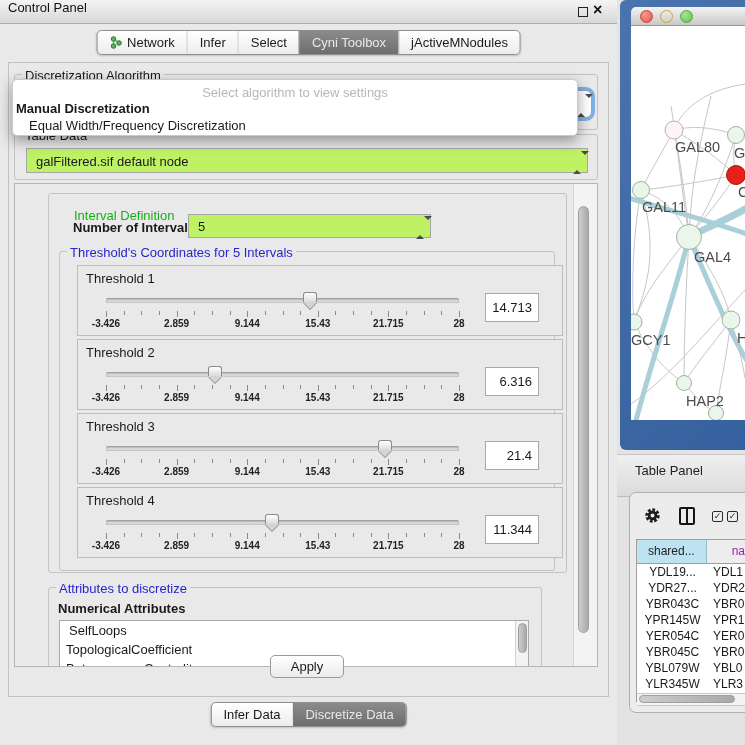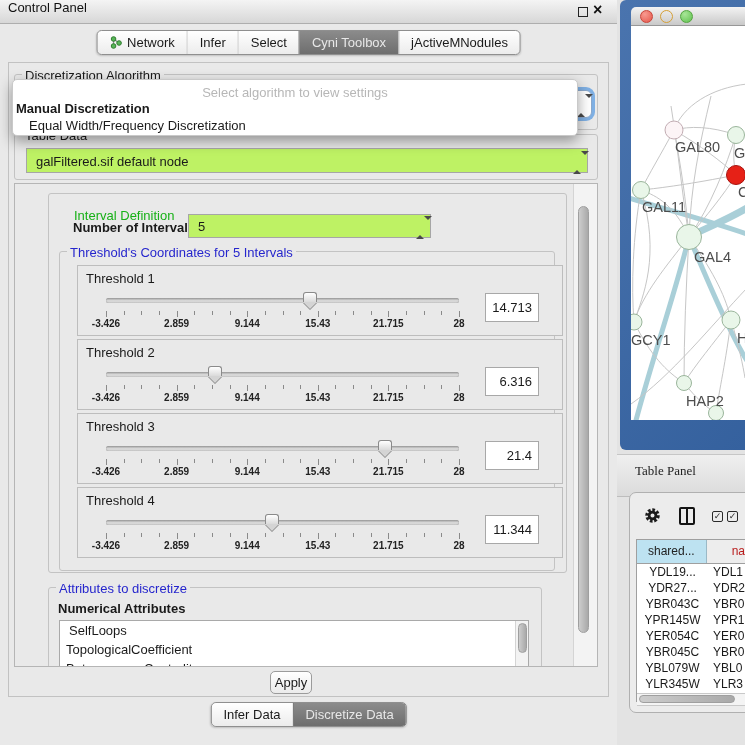--- a/index.html
+++ b/index.html
@@ -72,32 +72,32 @@
   .mac-btn{position:absolute;background:linear-gradient(180deg,#ffffff,#ebebeb);
     border:1px solid #9b9b9b;border-radius:5px;text-align:center;}
   
   #net-window{position:absolute;left:620px;top:0;width:125px;height:450px;
     background:linear-gradient(135deg,#4a74ae,#35619e);border-radius:6px 0 0 6px;}
   #net-titlebar{position:absolute;left:631px;top:7px;width:114px;height:19px;
     background:linear-gradient(180deg,#f3f3f3,#c9c9c9);border-radius:5px 0 0 0;border-bottom:1px solid #979797;}
   .tl{position:absolute;top:3px;width:13px;height:13px;border-radius:50%;}
   #net-canvas{position:absolute;left:631px;top:26px;width:114px;height:394px;background:#fff;overflow:hidden;}
   #tp-bar{position:absolute;left:617px;top:454px;width:128px;height:43px;
-    background:linear-gradient(180deg,#efefef,#dbdbdb);border-top:1px solid #c6c6c6;border-bottom:1px solid #bdbdbd;font-family:Liberation Serif, serif;}
+    background:linear-gradient(180deg,#efefef,#dbdbdb);border-top:1px solid #c6c6c6;border-bottom:1px solid #bdbdbd;}
   #tp-title{position:absolute;left:18px;top:8px;color:#222;}
   #tp-box{position:absolute;left:629px;top:492px;width:120px;height:221px;background:#ececec;
     border:1px solid #b0b0b0;border-radius:7px 0 0 7px;}
   .col-icon{position:absolute;left:679px;top:507px;width:16px;height:18px;border:2px solid #141414;border-radius:2px;}
   .col-icon i{position:absolute;left:5px;top:0;width:2px;height:14px;background:#141414;}
   .cb{position:absolute;top:511px;width:11px;height:11px;border:1.6px solid #2a2a2a;border-radius:2px;
     font-size:9px;line-height:8px;text-align:center;color:#2a2a2a;}
   #tbl-header{position:absolute;left:636px;top:539px;height:25px;width:109px;display:flex;border:1px solid #9f9f9f;border-right:none;}
   #tbl-header .h1{width:70px;background:var(--c-header_blue);border-right:1px solid #9bb9c6;
     text-align:center;line-height:23px;font-size:12px;color:#222;}
-  #tbl-header .h2{flex:1;background:#ededed;line-height:23px;font-size:12px;color:#b91c1c;padding-left:25px;}
+  #tbl-header .h2{flex:1;background:#ededed;line-height:23px;font-size:12px;color:#a21caf;padding-left:25px;}
   #tbl-body{position:absolute;left:636px;top:564px;width:109px;height:138px;background:#fff;
     border-left:1px solid #9f9f9f;overflow:hidden;font-size:12px;}
   #tbl-body .row{display:flex;height:16px;line-height:16px;}
   #tbl-body .c1{width:71px;text-align:center;}
   #tbl-body .c2{flex:1;padding-left:5px;}
   #hsb{position:absolute;left:637px;top:693px;width:108px;height:13px;background:#f4f4f4;
     border-top:1px solid #c9c9c9;border-bottom:1px solid #c9c9c9;}
   svg text{font-family:"Liberation Sans","DejaVu Sans",sans-serif;}
 </style>
 </head>
@@ -353,21 +353,21 @@
       <div class="vsb-track" style="right:0;top:0;width:13px;height:100%;">
         <div class="sb-thumb" style="left:2px;top:2px;width:9px;height:30px;"></div>
       </div>
     </div>
 
     <div class="vsb-track" style="left:558px;top:0;width:24px;height:100%;">
       <div class="sb-thumb" style="left:4px;top:22px;width:11px;height:427px;"></div>
     </div>
   </div>
 
-  <div class="mac-btn" style="left:270px;top:671px;width:42px;height:23px;line-height:21px;">Apply</div>
+  <div class="mac-btn" style="left:270px;top:655px;width:74px;height:23px;line-height:21px;">Apply</div>
 
   <div id="bottom-tabs" class="tabbar">
     <div class="tab">
         <span>Infer Data</span>
       </div>
     <div class="tab selected">
         <span>Discretize Data</span>
       </div>
   </div>
 </div>

